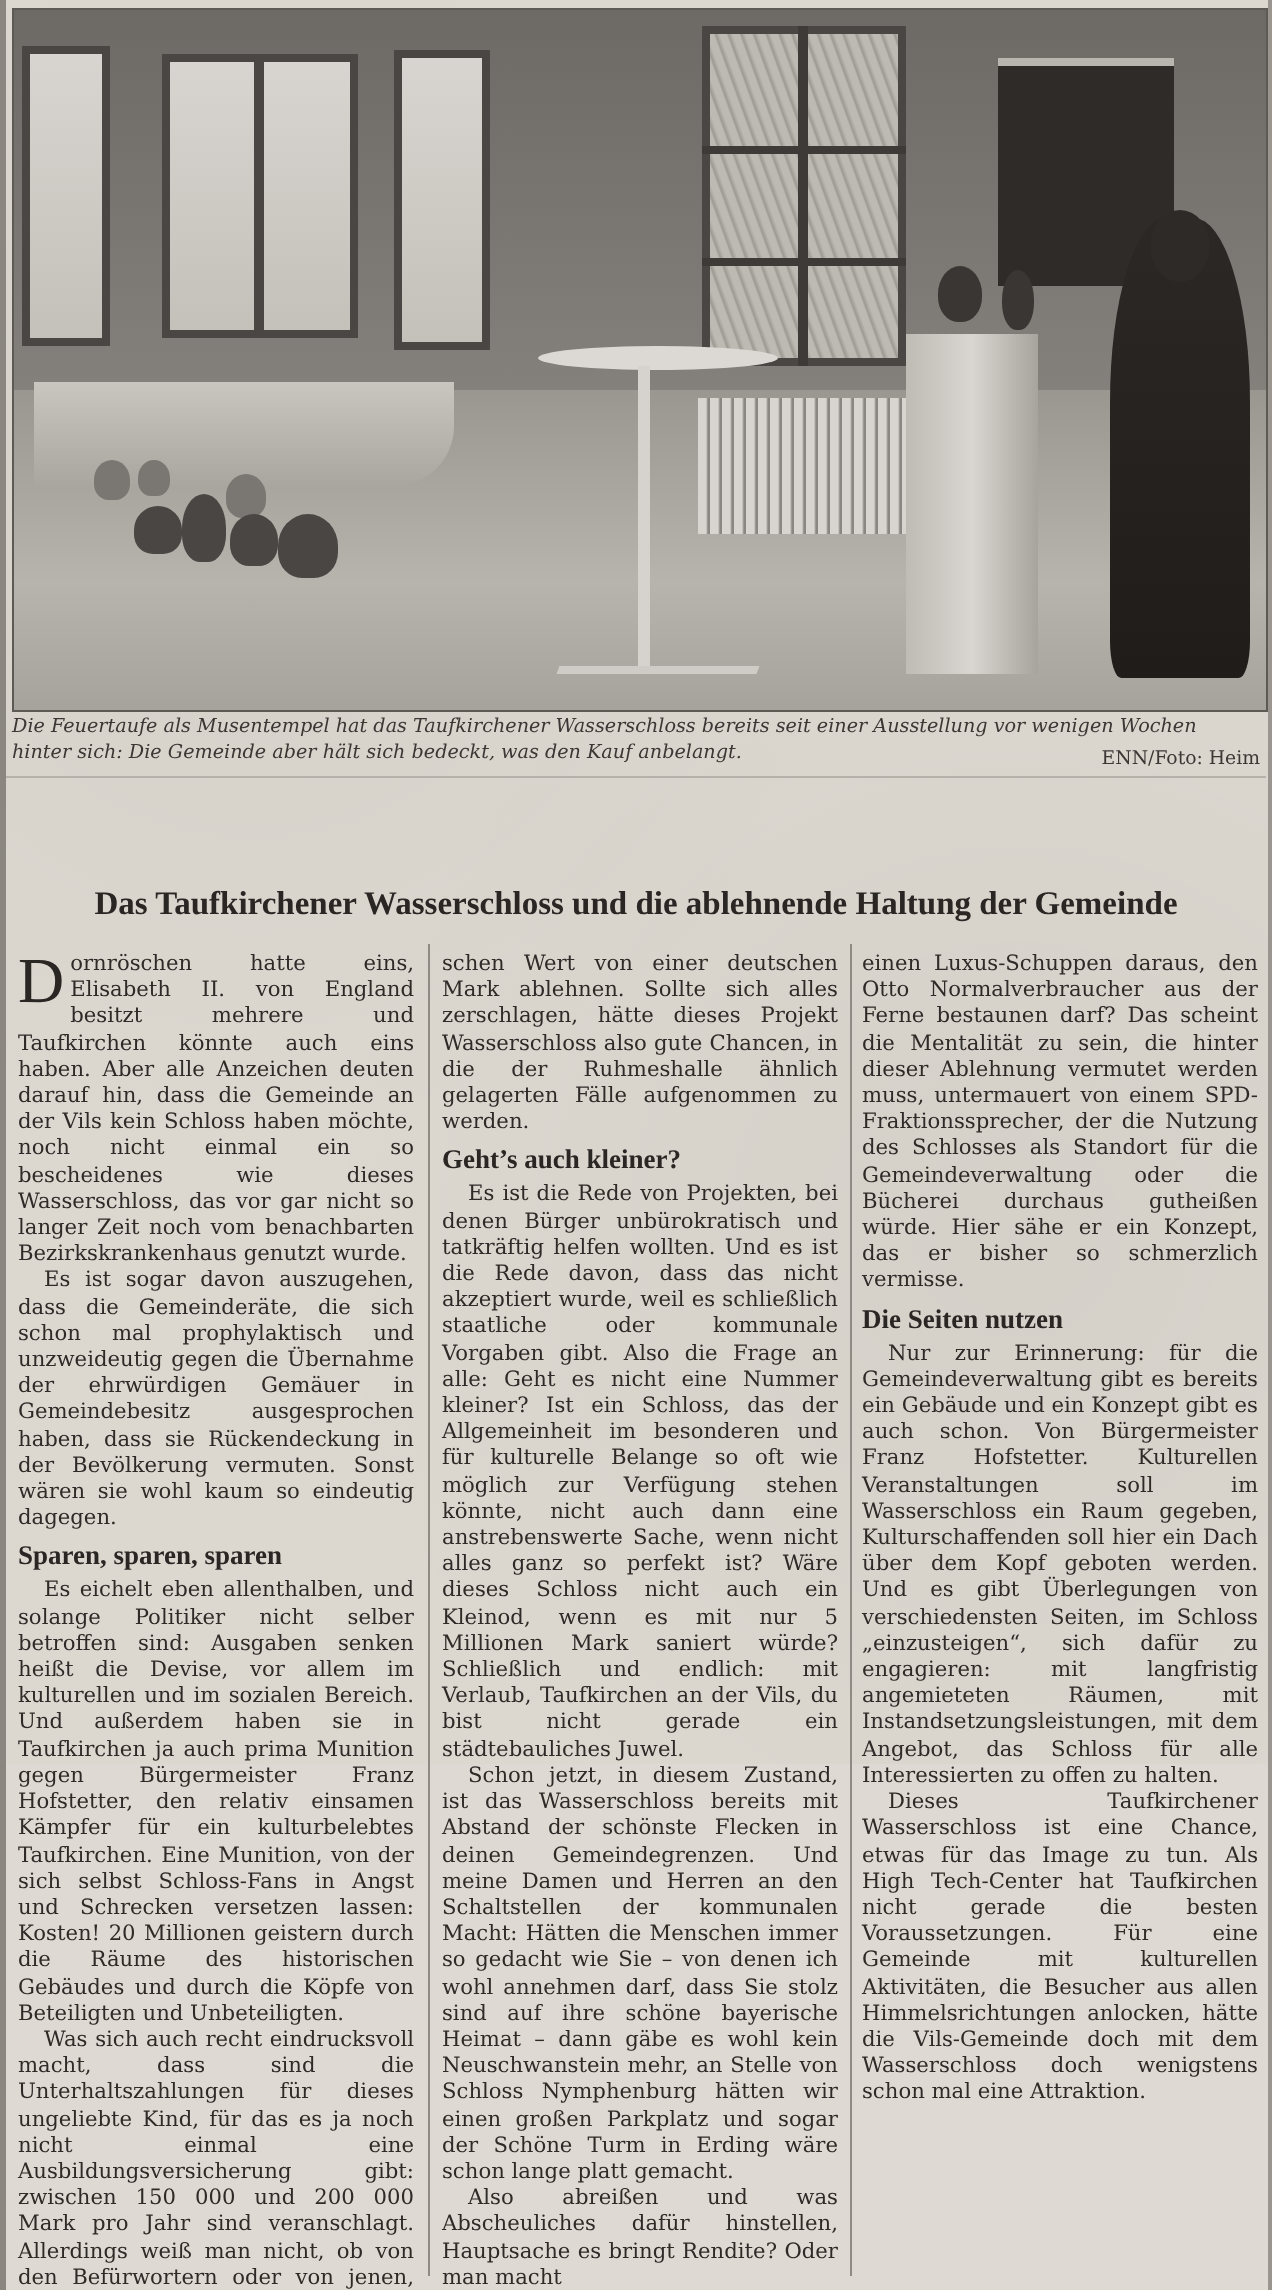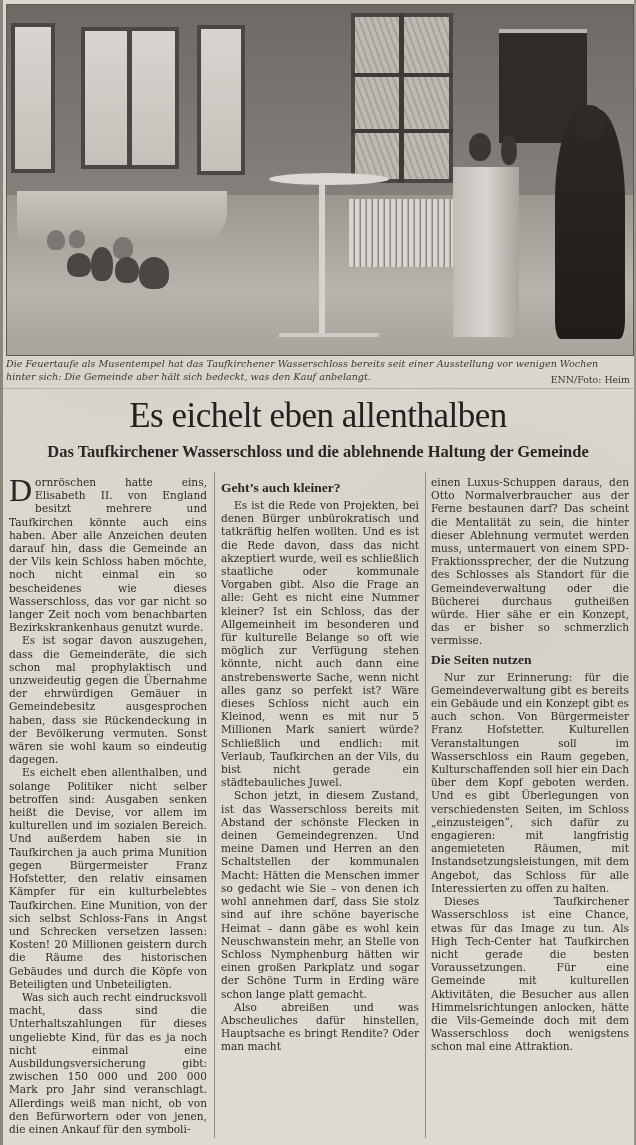--- a/index.html
+++ b/index.html
@@ -82,34 +82,35 @@
     <div class="ph table-leg"></div>
     <div class="ph table-foot"></div>
     <div class="ph person"></div>
     <div class="ph person-head"></div>
   </div>
 
   <div class="caption">Die Feuertaufe als Musentempel hat das Taufkirchener Wasserschloss bereits seit einer Ausstellung vor wenigen Wochen hinter sich: Die Gemeinde aber hält sich bedeckt, was den Kauf anbelangt.</div>
   <div class="credit">ENN/Foto: Heim</div>
   <div class="rule"></div>
 
-  <h1 class="headline" style="margin:0;font-weight:normal;">Es eichelt eben allenthalben</h1>
   <h2 class="subhead" style="margin:0;font-weight:bold;">Das Taufkirchener Wasserschloss und die ablehnende Haltung der Gemeinde</h2>
 
   <div class="vline" style="left:214px;"></div>
   <div class="vline" style="left:425px;"></div>
 
   <div class="col c1">
     <p class="noind"><span class="dropcap">D</span><span>ornröschen hatte eins, Elisabeth II. von England besitzt mehrere und Taufkirchen könnte auch eins haben. Aber alle Anzeichen deuten darauf hin, dass die Gemeinde an der Vils kein Schloss haben möchte, noch nicht einmal ein so bescheidenes wie dieses Wasserschloss, das vor gar nicht so langer Zeit noch vom benachbarten Bezirkskrankenhaus genutzt wurde.</span></p>
     <p>Es ist sogar davon auszugehen, dass die Gemeinderäte, die sich schon mal prophylaktisch und unzweideutig gegen die Übernahme der ehrwürdigen Gemäuer in Gemeindebesitz ausgesprochen haben, dass sie Rückendeckung in der Bevölkerung vermuten. Sonst wären sie wohl kaum so eindeutig dagegen.</p>
+    <h3>Sparen, sparen, sparen</h3>
     <p>Es eichelt eben allenthalben, und solange Politiker nicht selber betroffen sind: Ausgaben senken heißt die Devise, vor allem im kulturellen und im sozialen Bereich. Und außerdem haben sie in Taufkirchen ja auch prima Munition gegen Bürgermeister Franz Hofstetter, den relativ einsamen Kämpfer für ein kulturbelebtes Taufkirchen. Eine Munition, von der sich selbst Schloss-Fans in Angst und Schrecken versetzen lassen: Kosten! 20 Millionen geistern durch die Räume des historischen Gebäudes und durch die Köpfe von Beteiligten und Unbeteiligten.</p>
     <p>Was sich auch recht eindrucksvoll macht, dass sind die Unterhaltszahlungen für dieses ungeliebte Kind, für das es ja noch nicht einmal eine Ausbildungsversicherung gibt: zwischen 150 000 und 200 000 Mark pro Jahr sind veranschlagt. Allerdings weiß man nicht, ob von den Befürwortern oder von jenen, die einen Ankauf für den symboli-</p>
   </div>
 
   <div class="col c2">
+    <p class="noind">schen Wert von einer deutschen Mark ablehnen. Sollte sich alles zerschlagen, hätte dieses Projekt Wasserschloss also gute Chancen, in die der Ruhmeshalle ähnlich gelagerten Fälle aufgenommen zu werden.</p>
     <h3>Geht’s auch kleiner?</h3>
     <p>Es ist die Rede von Projekten, bei denen Bürger unbürokratisch und tatkräftig helfen wollten. Und es ist die Rede davon, dass das nicht akzeptiert wurde, weil es schließlich staatliche oder kommunale Vorgaben gibt. Also die Frage an alle: Geht es nicht eine Nummer kleiner? Ist ein Schloss, das der Allgemeinheit im besonderen und für kulturelle Belange so oft wie möglich zur Verfügung stehen könnte, nicht auch dann eine anstrebenswerte Sache, wenn nicht alles ganz so perfekt ist? Wäre dieses Schloss nicht auch ein Kleinod, wenn es mit nur 5 Millionen Mark saniert würde? Schließlich und endlich: mit Verlaub, Taufkirchen an der Vils, du bist nicht gerade ein städtebauliches Juwel.</p>
     <p>Schon jetzt, in diesem Zustand, ist das Wasserschloss bereits mit Abstand der schönste Flecken in deinen Gemeindegrenzen. Und meine Damen und Herren an den Schaltstellen der kommunalen Macht: Hätten die Menschen immer so gedacht wie Sie – von denen ich wohl annehmen darf, dass Sie stolz sind auf ihre schöne bayerische Heimat – dann gäbe es wohl kein Neuschwanstein mehr, an Stelle von Schloss Nymphenburg hätten wir einen großen Parkplatz und sogar der Schöne Turm in Erding wäre schon lange platt gemacht.</p>
     <p>Also abreißen und was Abscheuliches dafür hinstellen, Hauptsache es bringt Rendite? Oder man macht</p>
   </div>
 
   <div class="col c3">
     <p class="noind">einen Luxus-Schuppen daraus, den Otto Normalverbraucher aus der Ferne bestaunen darf? Das scheint die Mentalität zu sein, die hinter dieser Ablehnung vermutet werden muss, untermauert von einem SPD-Fraktionssprecher, der die Nutzung des Schlosses als Standort für die Gemeindeverwaltung oder die Bücherei durchaus gutheißen würde. Hier sähe er ein Konzept, das er bisher so schmerzlich vermisse.</p>
     <h3>Die Seiten nutzen</h3>
     <p>Nur zur Erinnerung: für die Gemeindeverwaltung gibt es bereits ein Gebäude und ein Konzept gibt es auch schon. Von Bürgermeister Franz Hofstetter. Kulturellen Veranstaltungen soll im Wasserschloss ein Raum gegeben, Kulturschaffenden soll hier ein Dach über dem Kopf geboten werden. Und es gibt Überlegungen von verschiedensten Seiten, im Schloss „einzusteigen“, sich dafür zu engagieren: mit langfristig angemieteten Räumen, mit Instandsetzungsleistungen, mit dem Angebot, das Schloss für alle Interessierten zu offen zu halten.</p>

